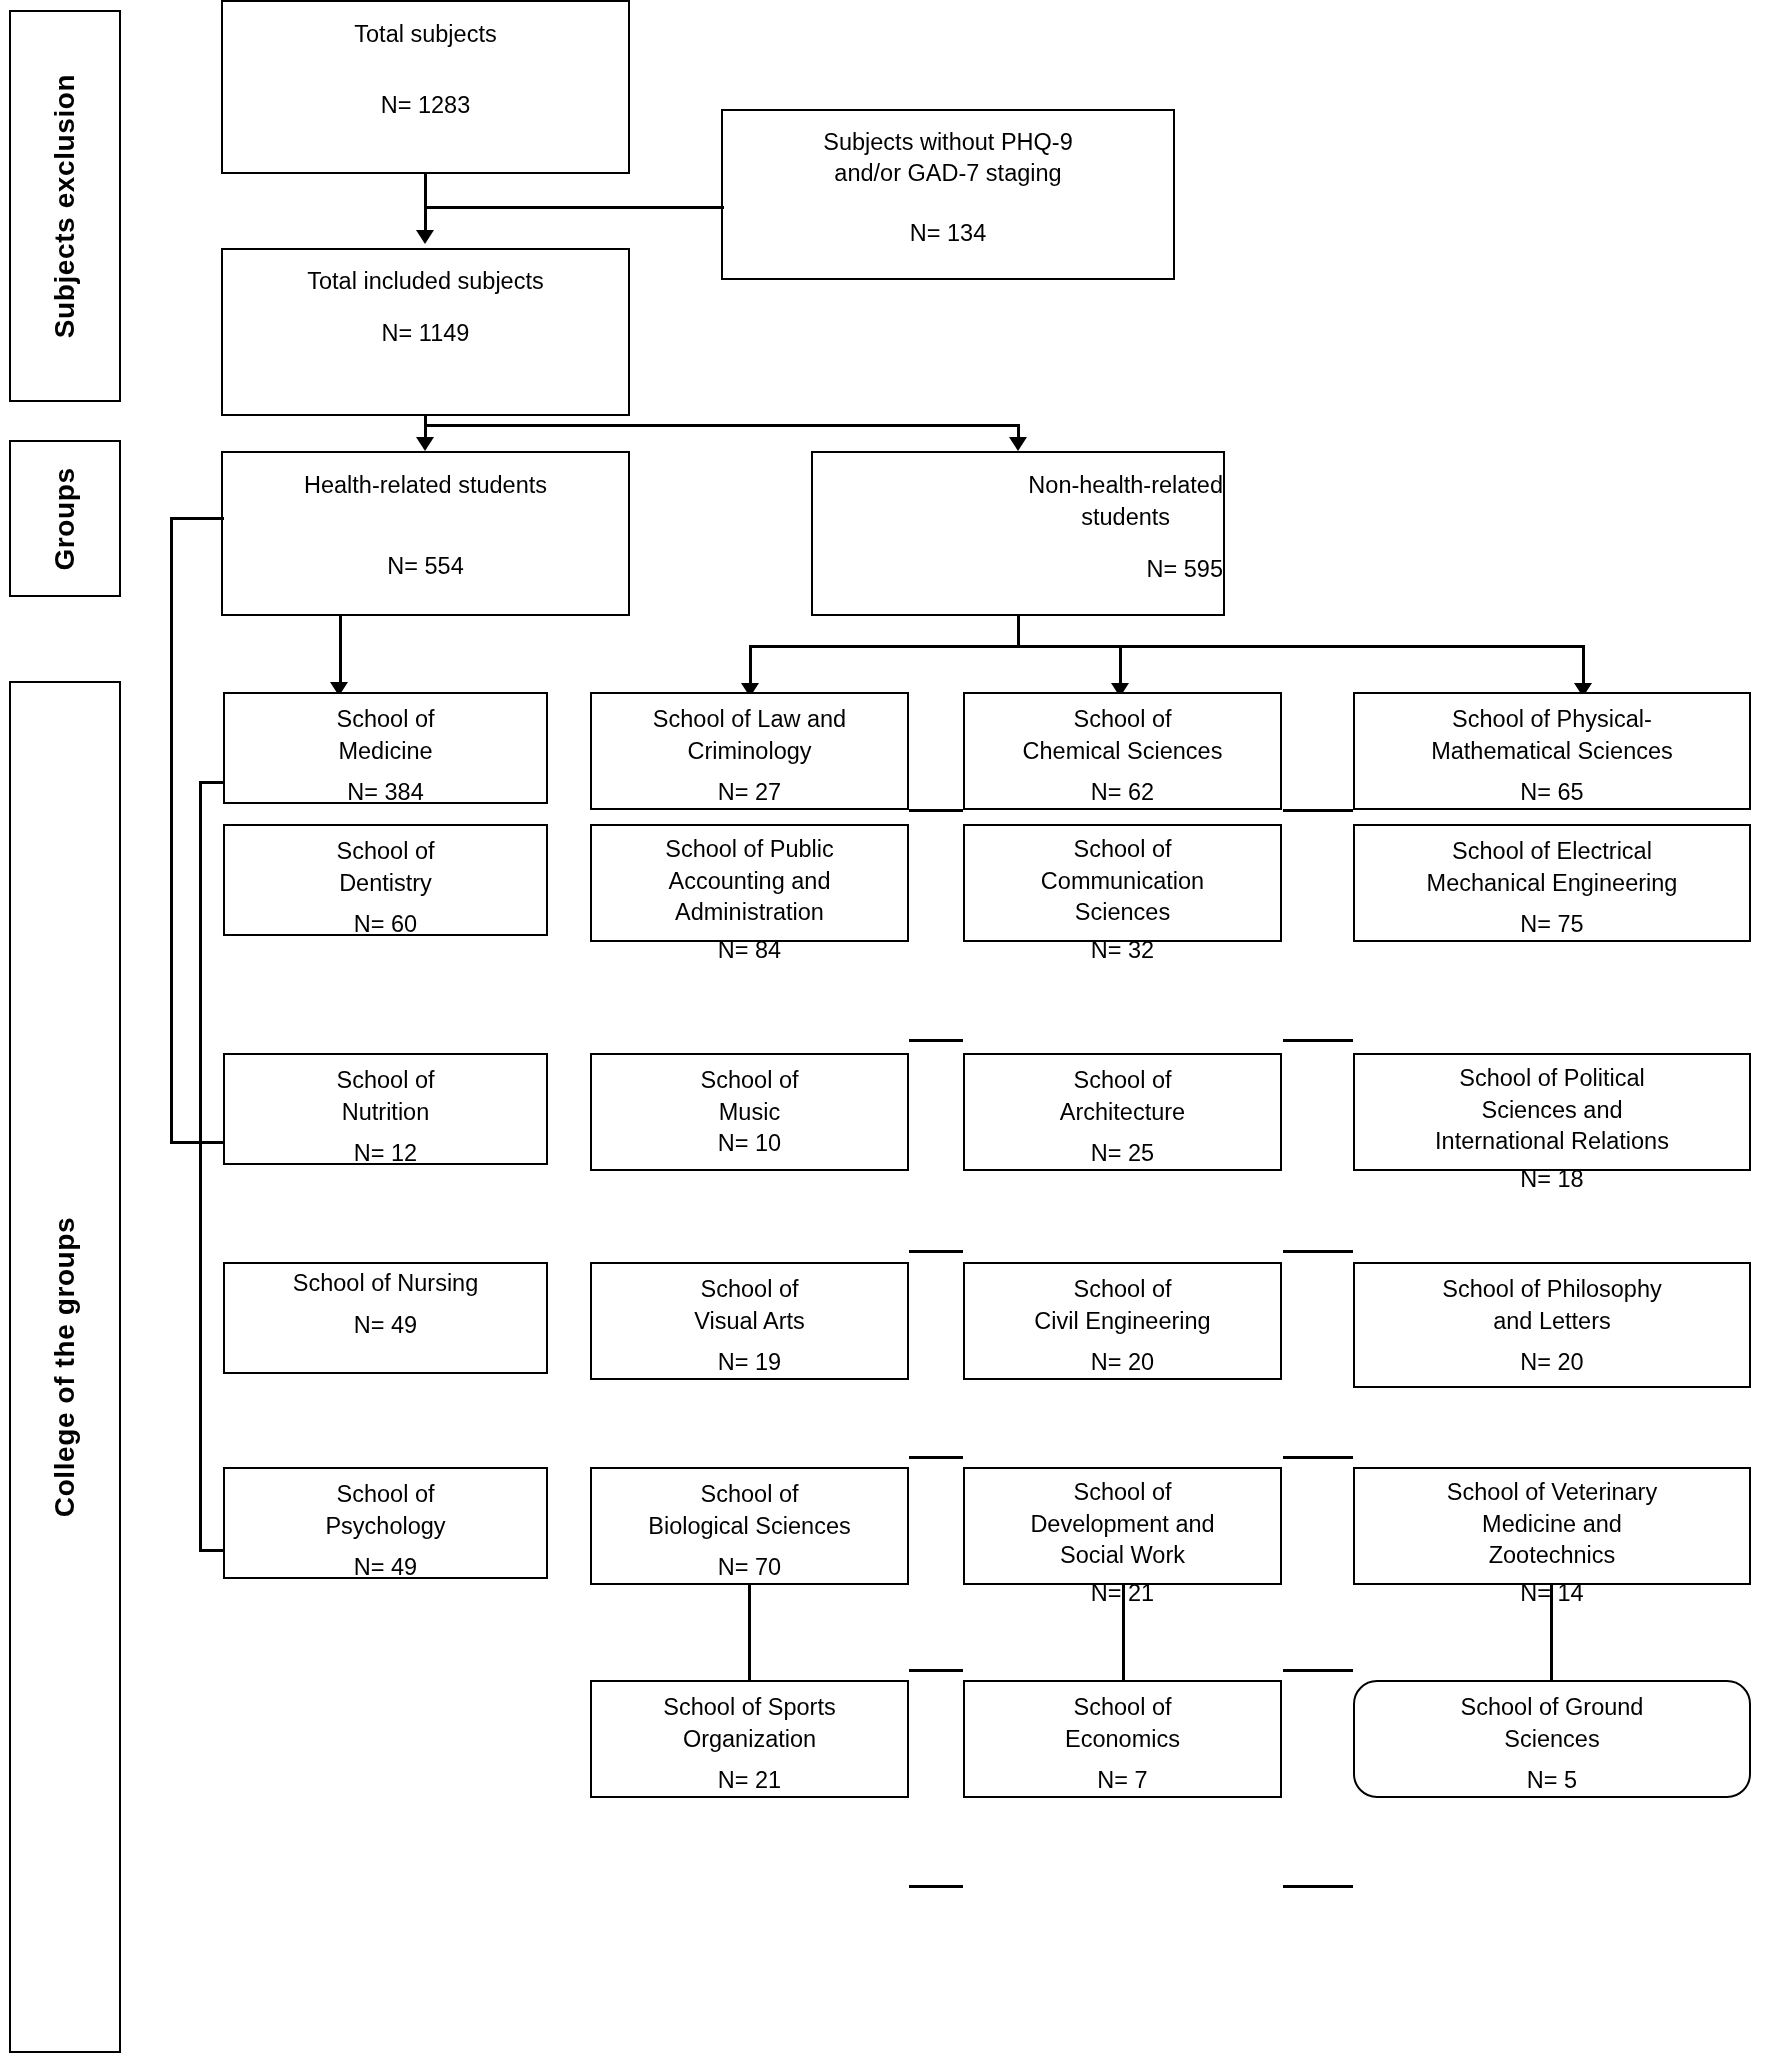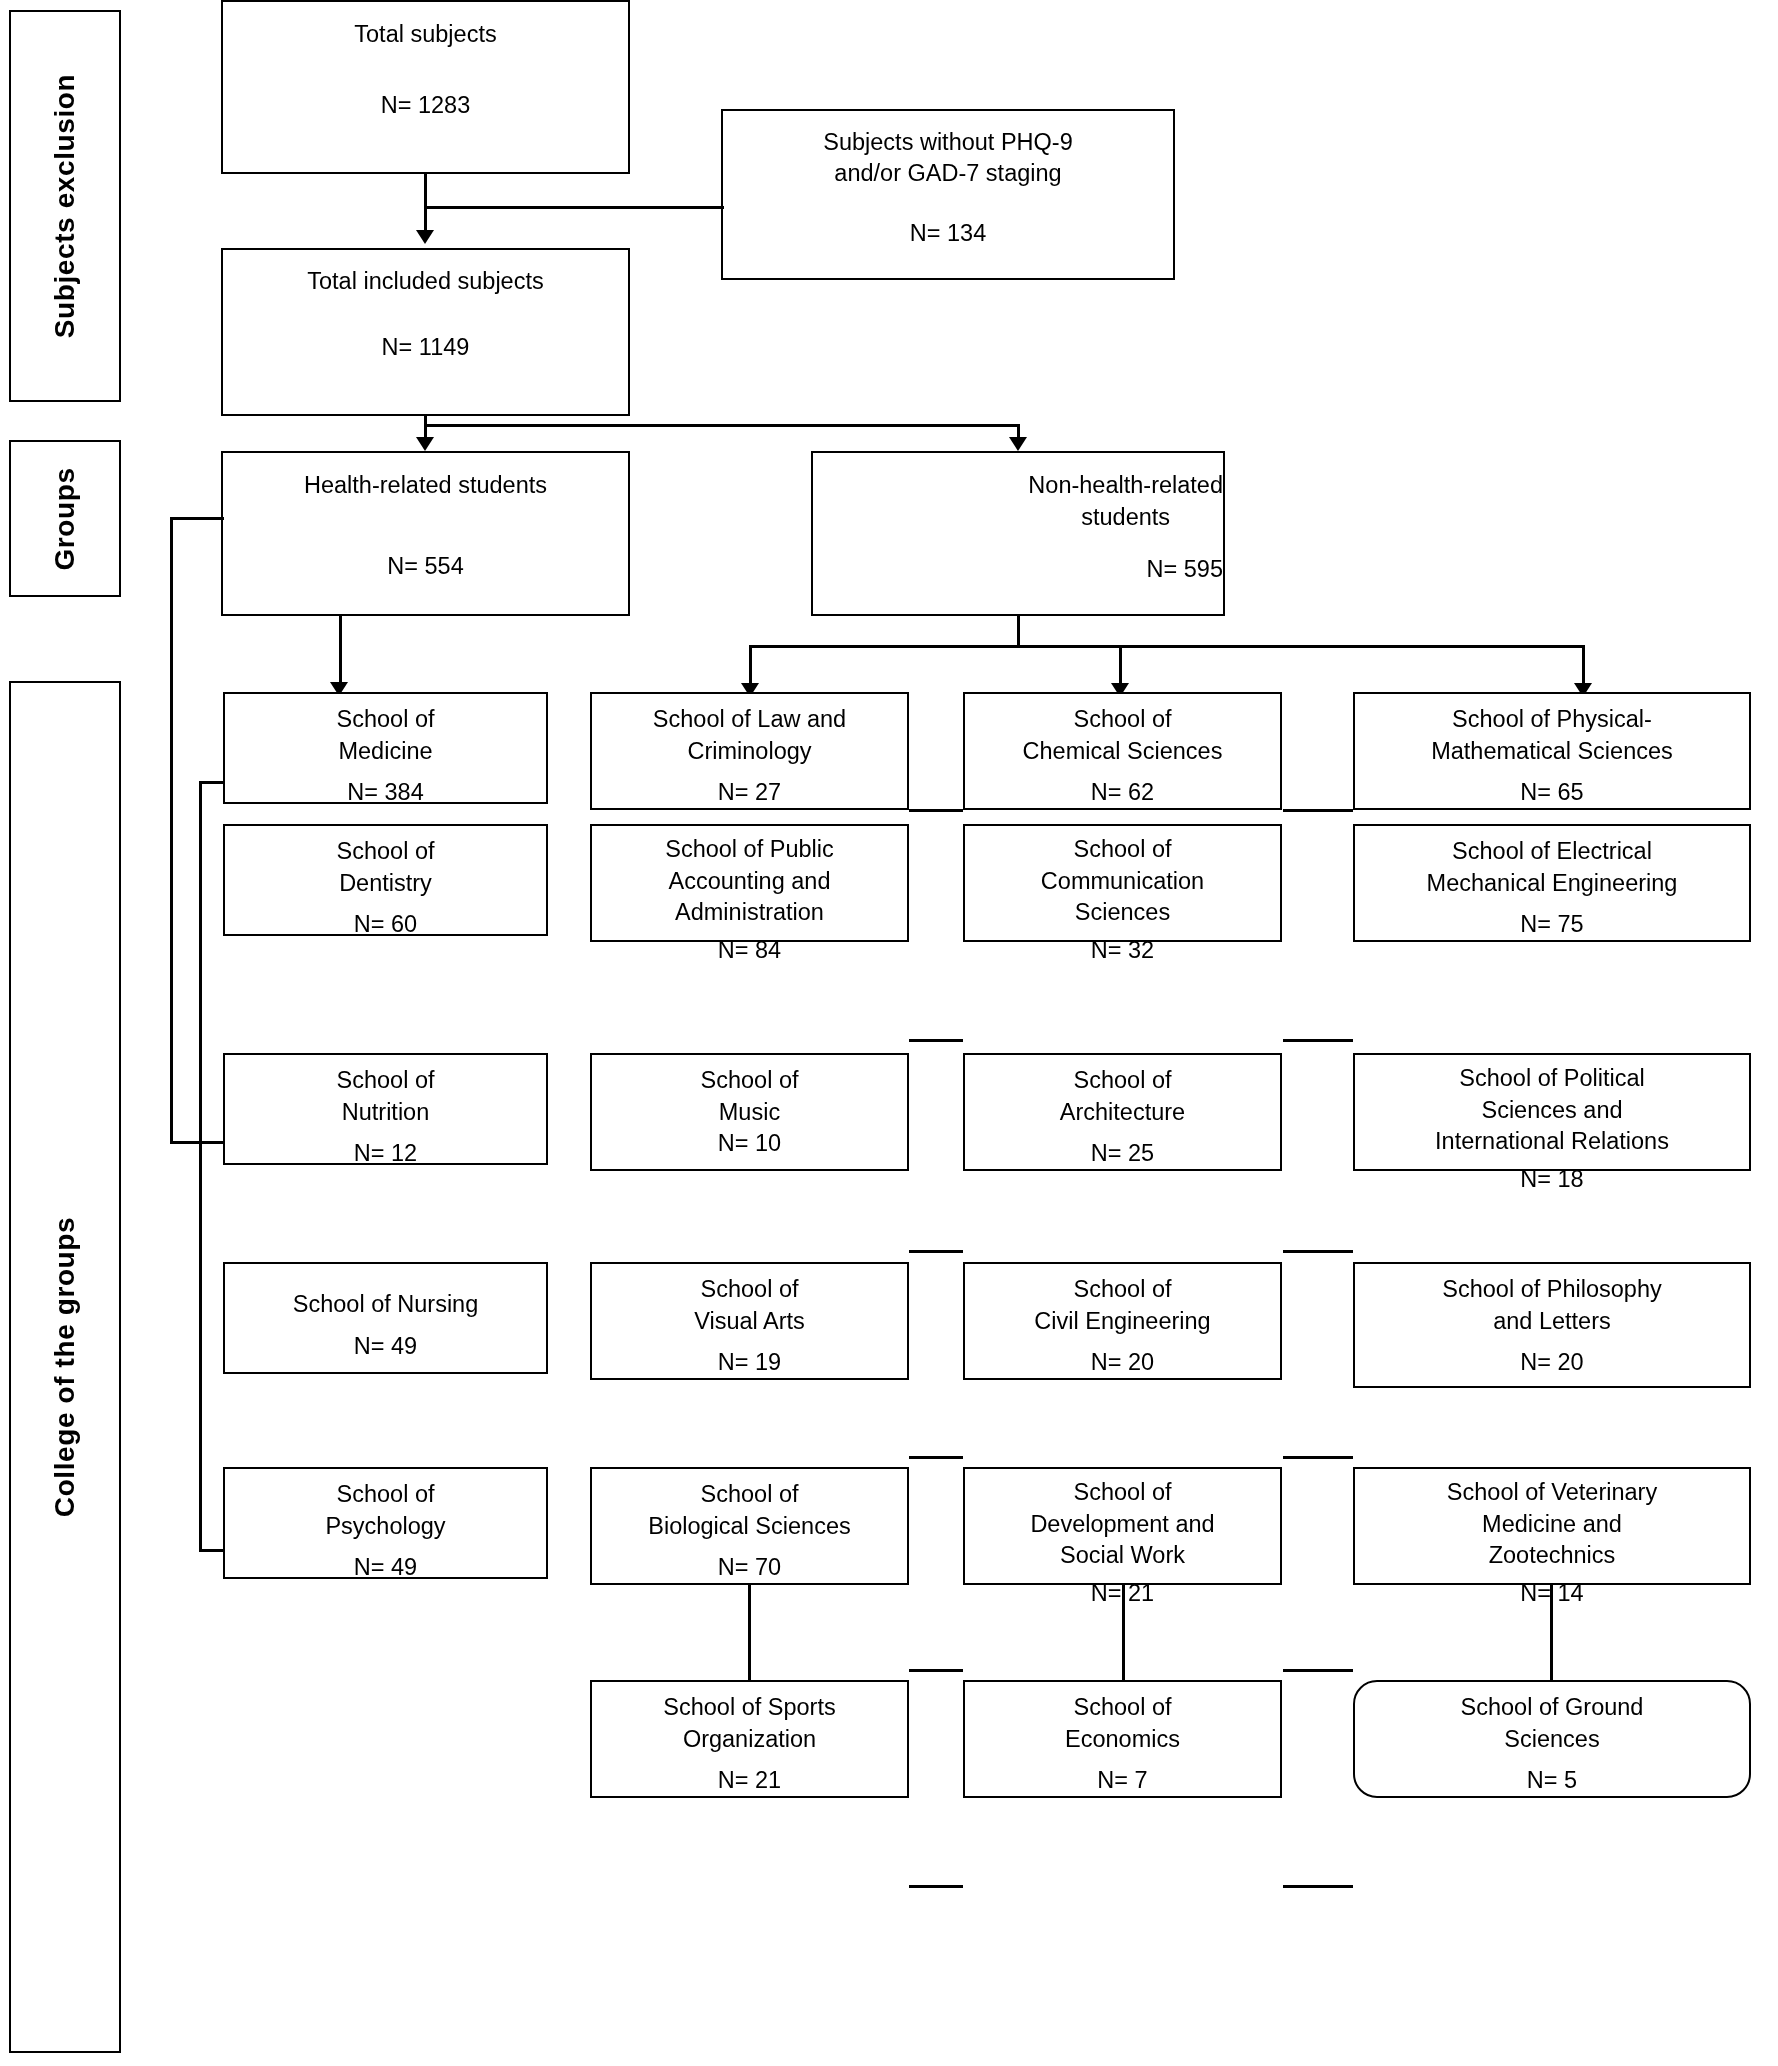--- a/index.html
+++ b/index.html
@@ -94,21 +94,21 @@
   </div>
 
   <div class="box" style="left:721px; top:109px; width:454px; height:171px; padding-top:15.7px;">
     <div class="ttl">Subjects without PHQ-9
 and/or GAD-7 staging</div>
     <div class="cnt" style="margin-top:28px;">N= 134</div>
   </div>
 
   <div class="box" style="left:221px; top:248px; width:409px; height:168px; padding-top:15.7px;">
     <div class="ttl">Total included  subjects</div>
-    <div class="cnt" style="margin-top:35px;">N= 1149</div>
+    <div class="cnt" style="margin-top:21px;">N= 1149</div>
   </div>
 
   <div class="box" style="left:221px; top:451px; width:409px; height:165px; padding-top:17px;">
     <div class="ttl">Health-related students</div>
     <div class="cnt" style="margin-top:49px;">N= 554</div>
   </div>
 
   <div class="box" style="left:811px; top:451px; width:414px; height:165px; padding-top:17px;align-items:flex-end;">
     <div class="ttl">Non-health-related
 students</div>
@@ -154,21 +154,21 @@
   <div class="box" style="left:223px; top:824px; width:325px; height:112px; padding-top:10px;">
     <div class="ttl">School of
 Dentistry</div>
     <div class="cnt" style="margin-top:10px;">N= 60</div>
   </div>
   <div class="box" style="left:223px; top:1053px; width:325px; height:112px; padding-top:10px;">
     <div class="ttl">School of
 Nutrition</div>
     <div class="cnt" style="margin-top:10px;">N= 12</div>
   </div>
-  <div class="box" style="left:223px; top:1262px; width:325px; height:112px; padding-top:25px;">
+  <div class="box" style="left:223px; top:1262px; width:325px; height:112px; padding-top:4px;">
     <div class="ttl">School of Nursing</div>
     <div class="cnt" style="margin-top:10px;">N= 49</div>
   </div>
   <div class="box" style="left:223px; top:1467px; width:325px; height:112px; padding-top:10px;">
     <div class="ttl">School of
 Psychology</div>
     <div class="cnt" style="margin-top:10px;">N= 49</div>
   </div>
 
   <div class="box" style="left:590px; top:692px; width:319px; height:118px; padding-top:10px;">

